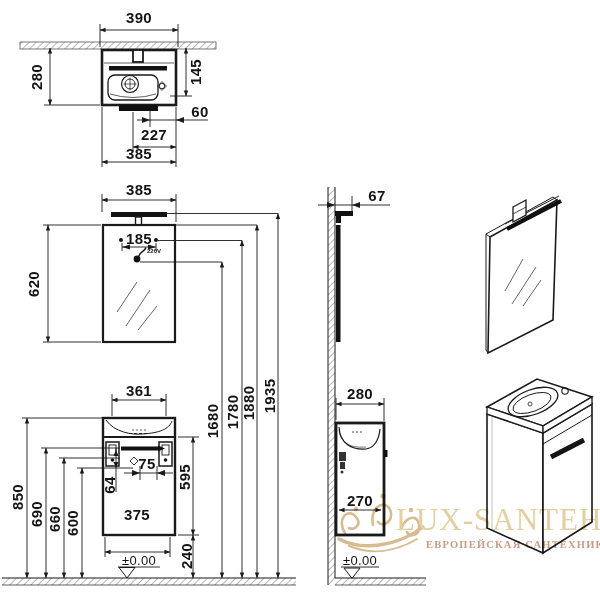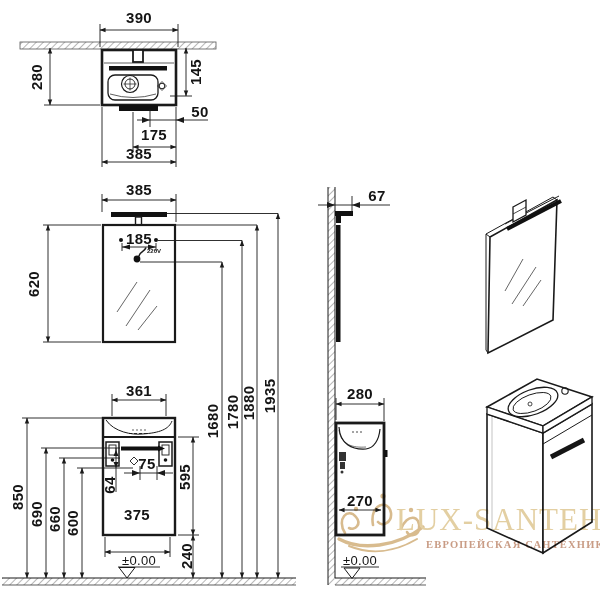--- a/index.html
+++ b/index.html
@@ -214,22 +214,22 @@
     <ellipse cx="532" cy="403" rx="20" ry="8.5" transform="rotate(-20 532 403)" stroke-width="0.9"></ellipse>
     <circle cx="530" cy="404" r="2" stroke-width="0.8"></circle>
     <circle cx="565" cy="391" r="3.2" stroke-width="1.1"></circle>
   </g>
 </svg>
 
 <div class="labels">
   <div class="dim" style="left:139px;top:17px">390</div>
   <div class="dim v" style="left:36px;top:77px">280</div>
   <div class="dim v" style="left:195px;top:72px">145</div>
-  <div class="dim" style="left:200px;top:111px">50</div>
-  <div class="dim" style="left:154px;top:134px">175</div>
+  <div class="dim" style="left:200px;top:111px">60</div>
+  <div class="dim" style="left:154px;top:134px">227</div>
   <div class="dim" style="left:139px;top:153px">385</div>
 
   <div class="dim" style="left:139px;top:189px">385</div>
   <div class="dim" style="left:139px;top:238px">185</div>
   <div class="dim tiny" style="left:154px;top:251px">220V</div>
   <div class="dim v" style="left:33px;top:284px">620</div>
 
   <div class="dim v" style="left:212px;top:421px">1680</div>
   <div class="dim v" style="left:232px;top:412px">1780</div>
   <div class="dim v" style="left:248px;top:403px">1880</div>

